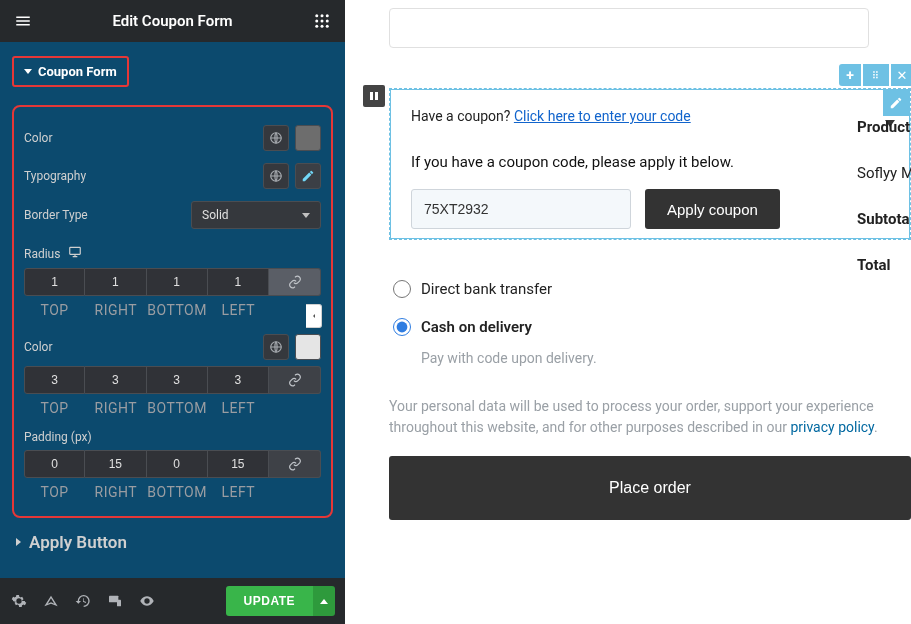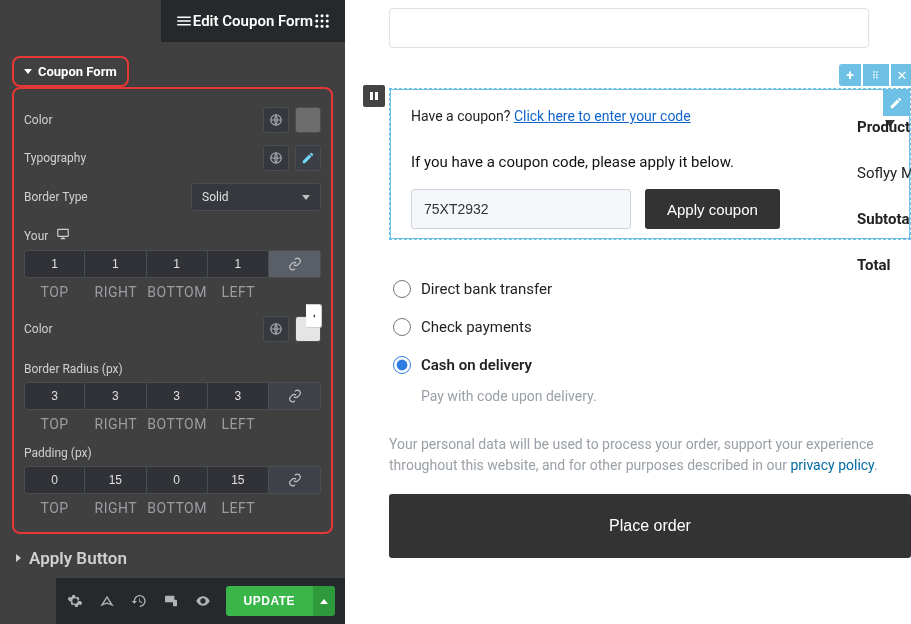--- a/index.html
+++ b/index.html
@@ -1,27 +1,27 @@
 <!DOCTYPE html>
 <html><head>
 <meta charset="utf-8">
 <style>
 * { box-sizing: border-box; margin: 0; padding: 0; }
 body { font-family: -apple-system, BlinkMacSystemFont, "Segoe UI", Roboto, Arial, sans-serif; font-size: 13px; width: 911px; height: 624px; overflow: hidden; display: flex; background: #fff; }
 
 
-.sidebar { width: 356px; background: #404040; color: #e0e0e0; display: flex; flex-direction: column; position: relative; align-items: flex-end; }
+.sidebar { width: 356px; background: #0c4a6e; color: #e0e0e0; display: flex; flex-direction: column; position: relative; }
 .sidebar-header { background: #26292c; padding: 12px 14px; display: flex; align-items: center; justify-content: space-between; }
 .sidebar-header h1 { font-size: 15px; font-weight: 600; color: #fff; flex: 1; text-align: center; }
 .hamburger, .appgrid { width: 18px; height: 18px; color: #fff; cursor: pointer; }
 .hamburger svg, .appgrid svg { width: 100%; height: 100%; fill: currentColor; }
 
 .panel-body { flex: 1; overflow-y: auto; padding: 14px 12px 10px; position: relative; }
 
-.section-toggle { display: inline-flex; align-items: center; gap: 6px; padding: 6px 10px; color: #fff; font-weight: 700; font-size: 13px; border: 2px solid #e63737; border-radius: 8px; cursor: pointer; }
+.section-toggle { display: inline-flex; align-items: center; gap: 6px; padding: 6px 10px; color: #fff; font-weight: 700; font-size: 13px; border: 2px solid #e63737; border-radius: 3px; margin-bottom: 18px; cursor: pointer; }
 .section-toggle .caret { display: inline-block; width: 0; height: 0; border-left: 4px solid transparent; border-right: 4px solid transparent; border-top: 5px solid #fff; }
 
 .controls-box { border: 2px solid #e63737; border-radius: 8px; padding: 12px 10px 16px; }
 
 .row { display: flex; align-items: center; justify-content: space-between; min-height: 36px; padding: 6px 0; }
 .row + .row { border-top: none; }
 .row .label { font-size: 12px; color: #d0d0d0; }
 .row .ctrls { display: flex; align-items: center; gap: 6px; }
 
 .sq { width: 26px; height: 26px; border: 1px solid #4a4d52; border-radius: 3px; background: #35383d; display: flex; align-items: center; justify-content: center; color: #a7abb0; cursor: pointer; }
@@ -168,21 +168,21 @@
 
       <div class="row">
         <span class="label">Border Type</span>
         <div class="select">
           <span>Solid</span>
           <span class="caret"></span>
         </div>
       </div>
 
       <div class="sublabel">
-        <span>Your</span>
+        <span>Radius</span>
         <span class="monitor"><svg viewBox="0 0 24 24">
               <rect x="3" y="4" width="18" height="12" rx="1" fill="none" stroke="currentColor" stroke-width="2"></rect>
               <path d="M8 20h8M12 16v4" stroke="currentColor" stroke-width="2"></path>
             </svg></span>
       </div>
       <div class="dim-group">
         <div class="dim-cell">
             <input value="1" style="">
             <span class="cap">TOP</span>
           </div>
@@ -211,23 +211,20 @@
           <div class="sq globe">
               <svg viewBox="0 0 24 24">
                 <circle cx="12" cy="12" r="9" fill="none" stroke="currentColor" stroke-width="2"></circle>
                 <path d="M3 12h18M12 3c2.5 3 2.5 15 0 18M12 3c-2.5 3-2.5 15 0 18" fill="none" stroke="currentColor" stroke-width="2"></path>
               </svg>
             </div>
           <div class="swatch light"></div>
         </div>
       </div>
 
-      <div class="sublabel" style="margin-top:14px;">
-        <span>Border Radius (px)</span>
-      </div>
       <div class="dim-group">
         <div class="dim-cell">
             <input value="3" style="">
             <span class="cap">TOP</span>
           </div>
         <div class="dim-cell">
             <input value="3" style="">
             <span class="cap">RIGHT</span>
           </div>
         <div class="dim-cell">
@@ -354,24 +351,20 @@
           <input class="coupon-input" value="75XT2932" style="">
           <button class="apply-coupon">Apply coupon</button>
         </div>
       </div>
     </div>
 
     <div class="payments">
       <label class="pay-opt">
           <input type="radio" name="pm" style="">
           <span>Direct bank transfer</span>
-        </label>
-      <label class="pay-opt">
-          <input type="radio" name="pm" style="">
-          <span>Check payments</span>
         </label>
       <label class="pay-opt selected">
           <input type="radio" name="pm" checked="" style="">
           <span>Cash on delivery</span>
         </label>
       <div class="pay-desc">Pay with code upon delivery.</div>
       <p class="privacy-note">
         <span>Your personal data will be used to process your order, support your experience throughout this website, and for other purposes described in our </span><a href="#">privacy policy</a><span>.</span>
       </p>
       <button class="place-order">Place order</button>

